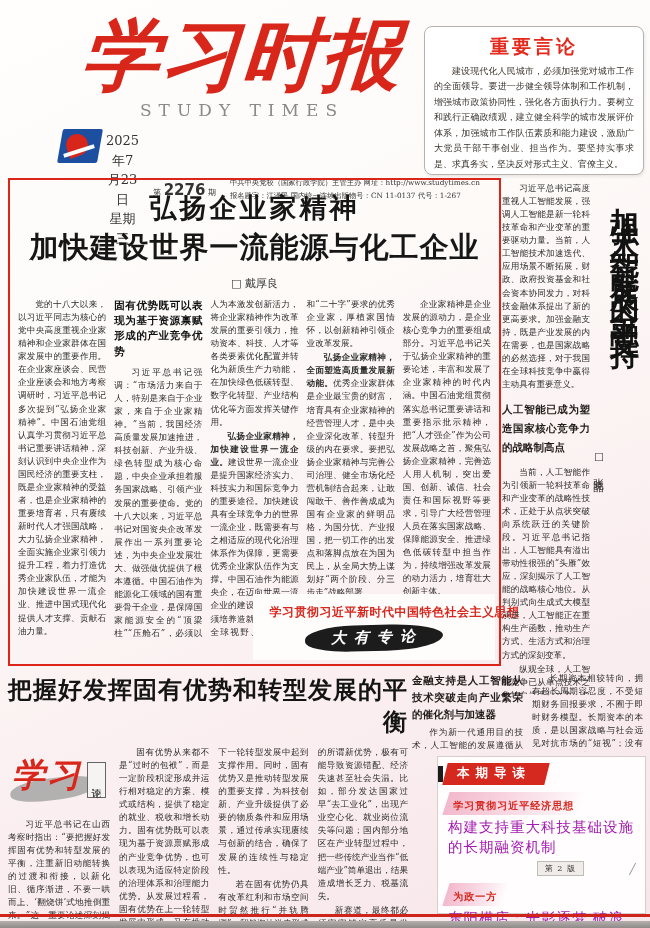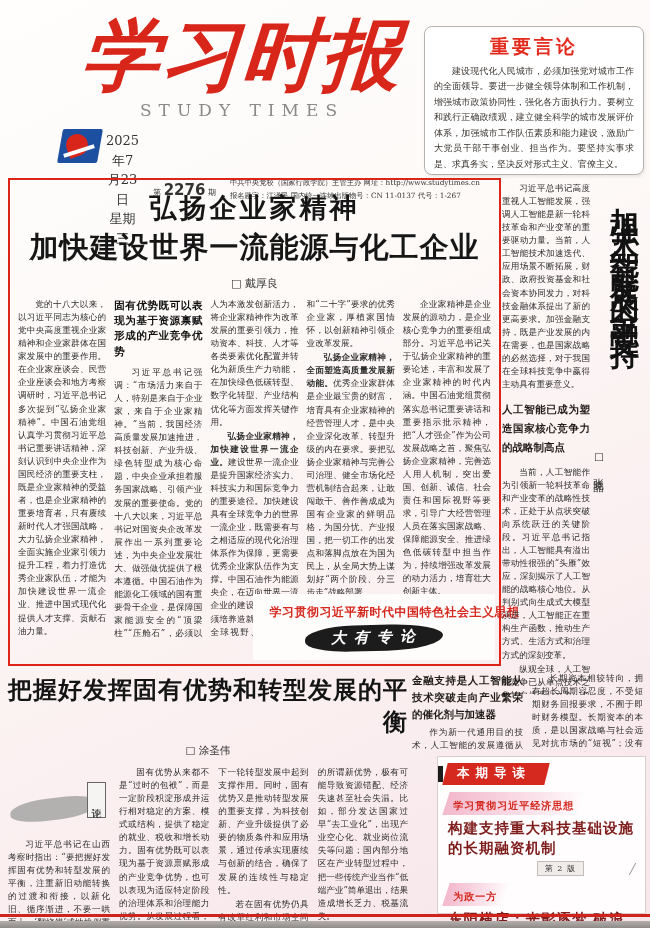--- a/index.html
+++ b/index.html
@@ -79,21 +79,21 @@
   
   #guide{top:756px;left:437px;width:207px;height:156px;background:#fffdfd;border:1px solid #d8cfcc;}
   #guide-head{display:flex;align-items:center;margin:6px 0 2px 0;}
   .gh-notch{width:5px;height:16px;background:#1c1c1c;flex:none;}
   .gh-red{background:#d5281e;color:#fff;font-weight:bold;font-size:12.5px;letter-spacing:6px;
     padding:2px 16px 3px 12px;transform:skewX(-14deg);margin-left:2px;}
   .gh-red span{display:inline-block;transform:skewX(14deg);}
   .g-label{margin:7px 8px 3px;background:linear-gradient(90deg,#f3b9cc,#fbe6ee 70%,rgba(251,230,238,0));
     transform:skewX(-18deg);padding:2px 8px;width:fit-content;}
   .g-label span{display:inline-block;transform:skewX(18deg);font-size:10px;font-weight:bold;color:#d5281e;letter-spacing:1px;}
-  .g-headline{margin:3px 10px 0;font-size:14.5px;font-weight:bold;line-height:1.35;color:#7f1d1d;letter-spacing:1px;}
+  .g-headline{margin:3px 10px 0;font-size:14.5px;font-weight:normal;line-height:1.35;color:#a21caf;letter-spacing:1px;}
   .g-pageline{display:flex;justify-content:flex-end;align-items:center;margin:4px 12px 0;gap:36px;}
   .g-page{font-size:8px;color:#333;background:#efecea;border:1px solid #c2bcb8;padding:1px 7px;letter-spacing:1px;}
   .g-slash{width:7px;height:12px;border-right:1.5px solid #9a948f;transform:skewX(-28deg);margin-left:5px;}
 
   
   #bottom-rule{top:914px;left:0;width:650px;height:3px;background:#cf241c;}
   #scan-edge{position:absolute;left:0;bottom:0;width:650px;height:7px;background:linear-gradient(#b5b0ad,#8e8a87);}
 </style>
 </head>
 <body>
@@ -170,25 +170,25 @@
       <p class="para"><span>纵观全球，人工智能竞争已从单点技术之争转向体系化之争，各主要经济体纷纷加大金融支持力度。对我国而言，人工智能发展的资金需求规模大、周期长、不确定性高，传统以抵押担保为核心的信贷模式难以适配，亟须构建与产业特征相适应的多层次金融支持体系。</span></p>
     </div>
     <div id="ai-vert">
       <div id="ai-author">□ 张晓晶</div>
       <div id="ai-title">加强人工智能发展的金融支持</div>
     </div>
   </div>
 
   <div class="abs" id="balance">
     <div class="bal-h">把握好发挥固有优势和转型发展的平衡</div>
-    <div class="bal-by">□ 涂圣伟</div>
     <div id="bal-row">
       <div id="bal-col1" class="bodytxt">
         <div id="xuexi-logo">
           <div class="xl-brush"></div>
+          <div class="xl-text">学习</div>
           <div class="xl-badge">评论</div>
         </div>
         <p class="para"><span>习近平总书记在山西考察时指出：“要把握好发挥固有优势和转型发展的平衡，注重新旧动能转换的过渡和衔接，以新化旧、循序渐进，不要一哄而上、‘翻烧饼’式地推倒重来。”这一重要论述深刻揭示了发挥固有优势和推动转型发展的辩证统一关系，指明了转型发展的科学路径与节奏，为推动高质量发展、可持续发展提供了遵循。</span></p>
       </div>
       <div id="bal-cols" class="bodytxt">
         <p class="para"><span>固有优势从来都不是“过时的包袱”，而是一定阶段积淀形成并运行相对稳定的方案、模式或结构，提供了稳定的就业、税收和增长动力。固有优势既可以表现为基于资源禀赋形成的产业竞争优势，也可以表现为适应特定阶段的治理体系和治理能力优势。从发展过程看，固有优势在上一轮转型发展中形成，又在推动下一轮转型发展中起到支撑作用。同时，固有优势又是推动转型发展的重要支撑，为科技创新、产业升级提供了必要的物质条件和应用场景，通过传承实现赓续与创新的结合，确保了发展的连续性与稳定性。</span></p>
         <p class="para"><span>若在固有优势仍具有改革红利和市场空间时贸然推行“并轨腾挪”，贸然淘汰尚未形成的所谓新优势，极有可能导致资源错配、经济失速甚至社会失温。比如，部分发达国家过早“去工业化”，出现产业空心化、就业岗位流失等问题；国内部分地区在产业转型过程中，把一些传统产业当作“低端产业”简单退出，结果造成增长乏力、税基流失。</span></p>
         <p class="para"><span>新赛道，最终都必须牢牢锚定高质量发展、可持续发展这一目标。发挥好固有优势，不是低水平的重复扩张；推动转型发展，更不是“另起炉灶”式地推倒重来。要重视大中小梯度、各实体经济细分赛道，警惕虚假转型的表面文章，避免同质化竞争、无效投入、概念空转，凡是实现发展方式真正转变的路子，都要实事求是、因地制宜地走稳走实。一方面，要善于把“过去的量”转化为面向未来的发展优势。</span></p>
       </div>
     </div>

